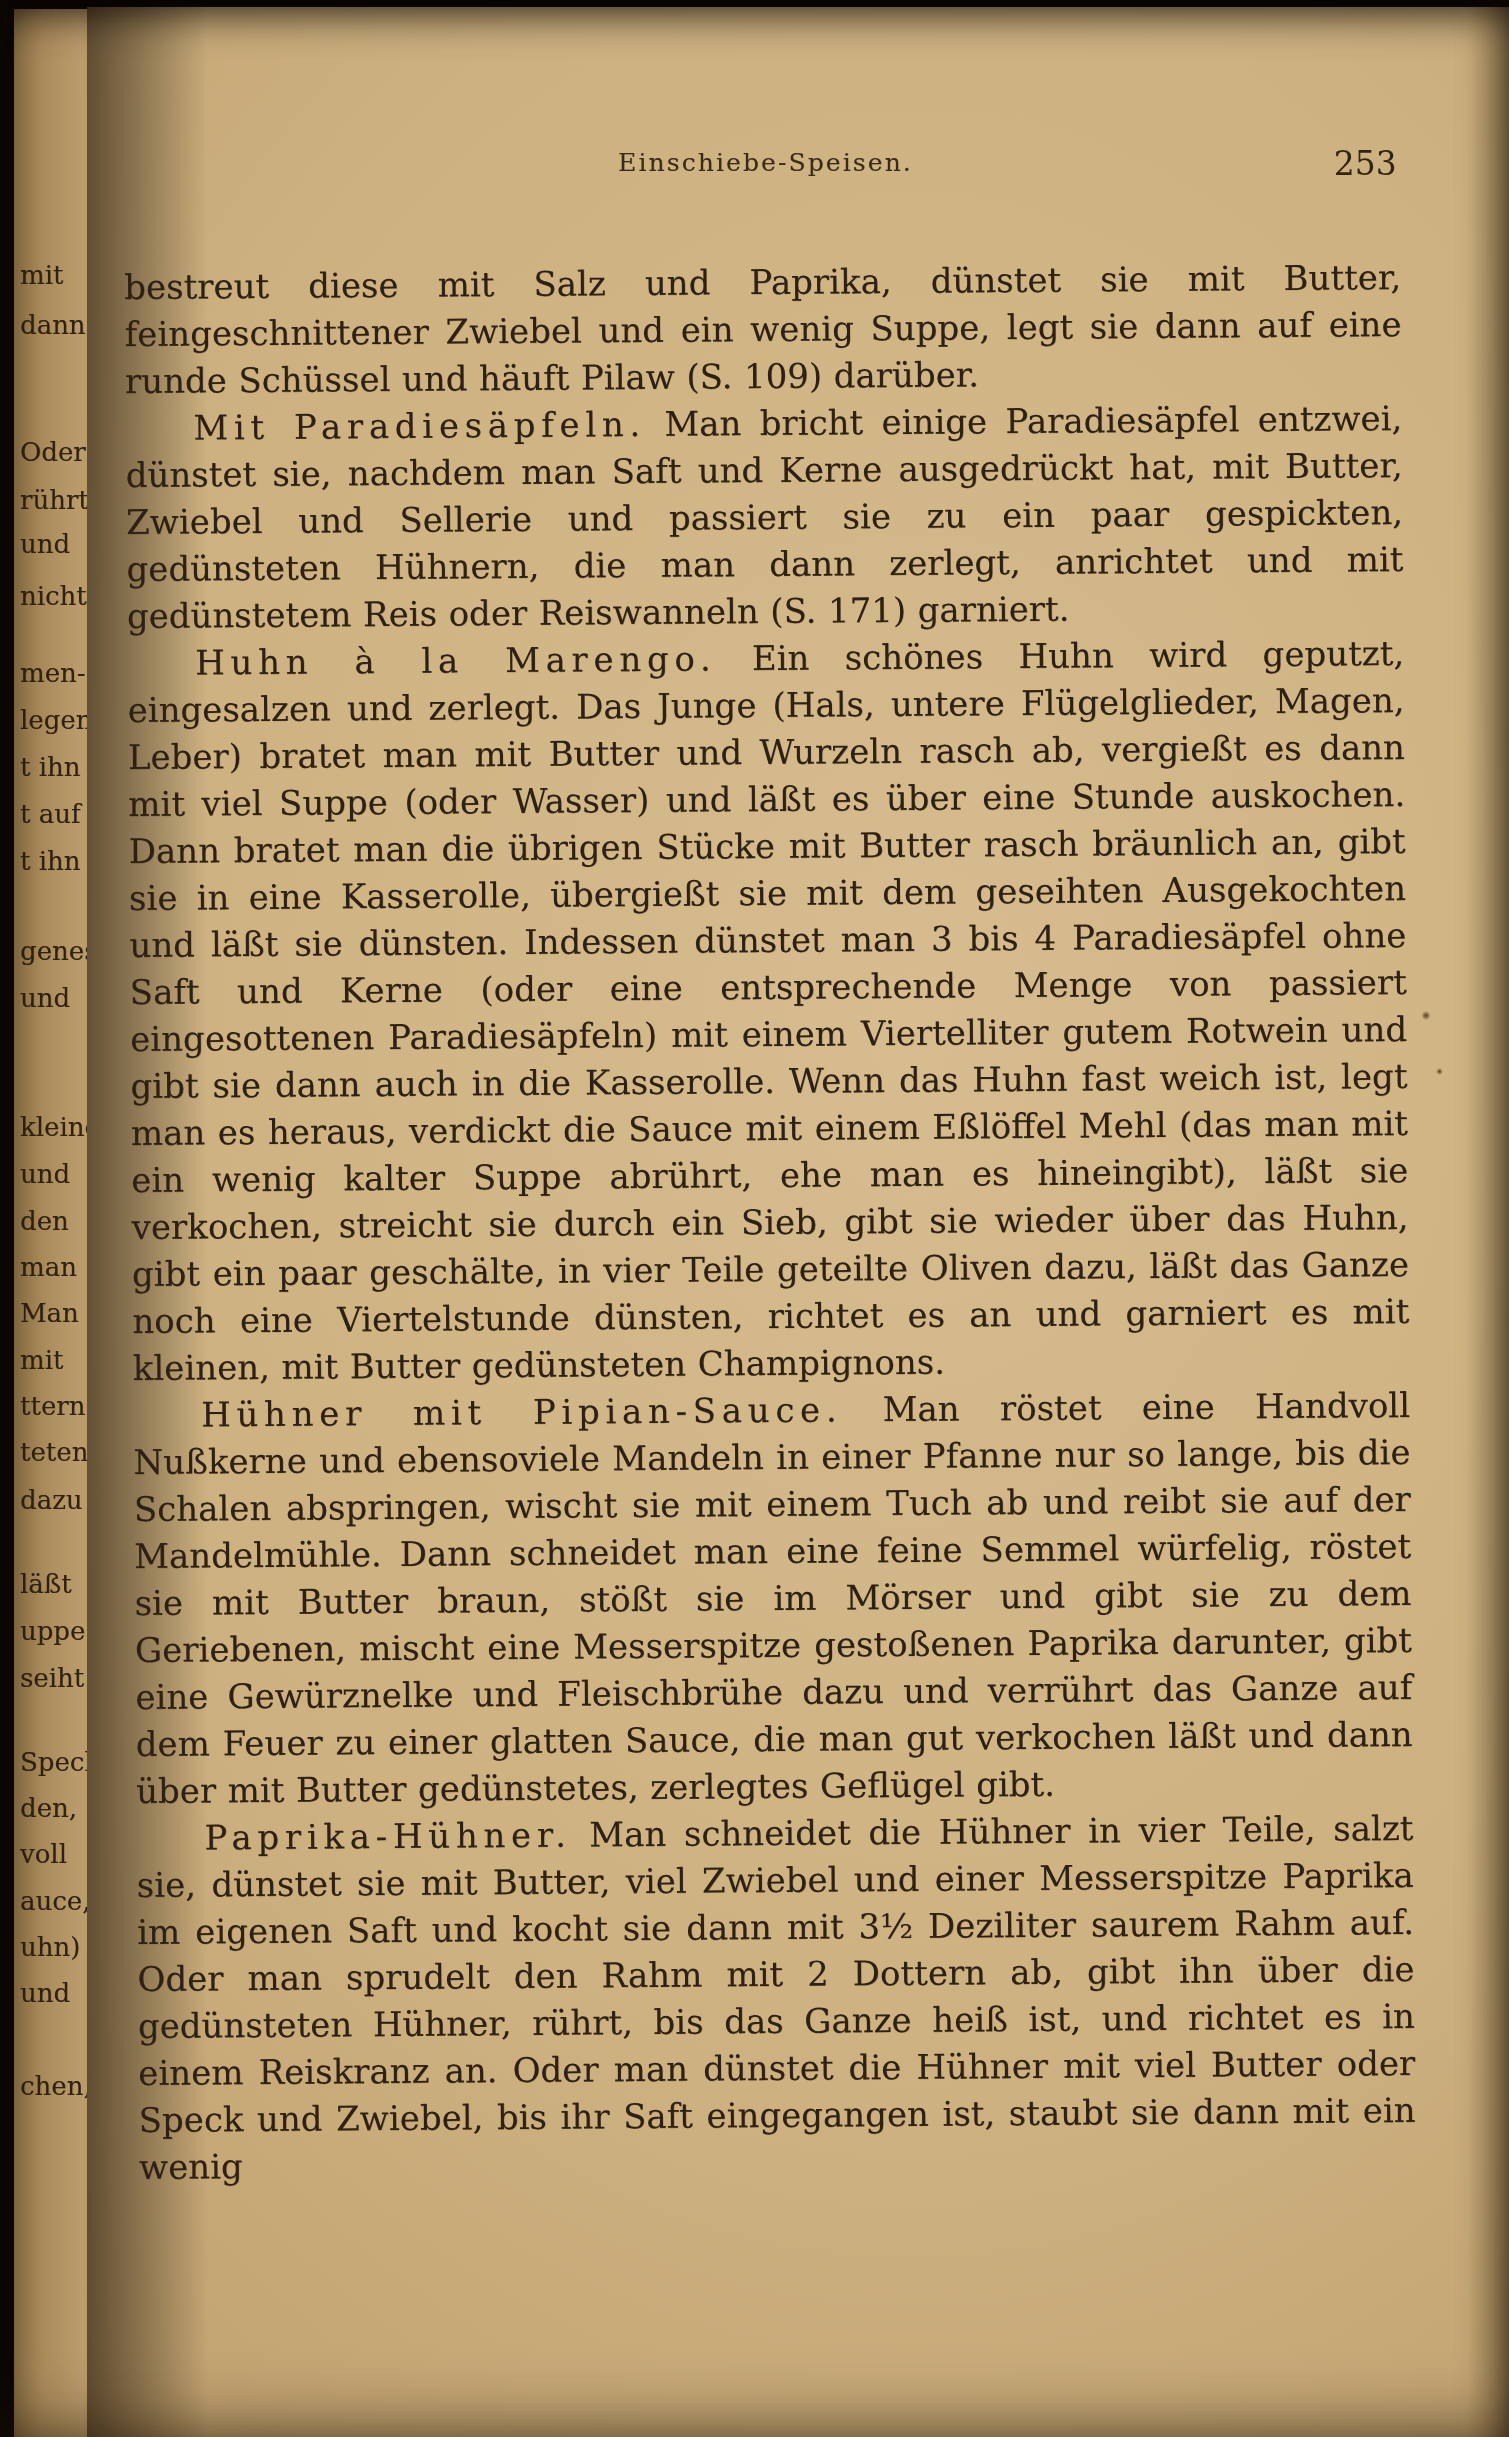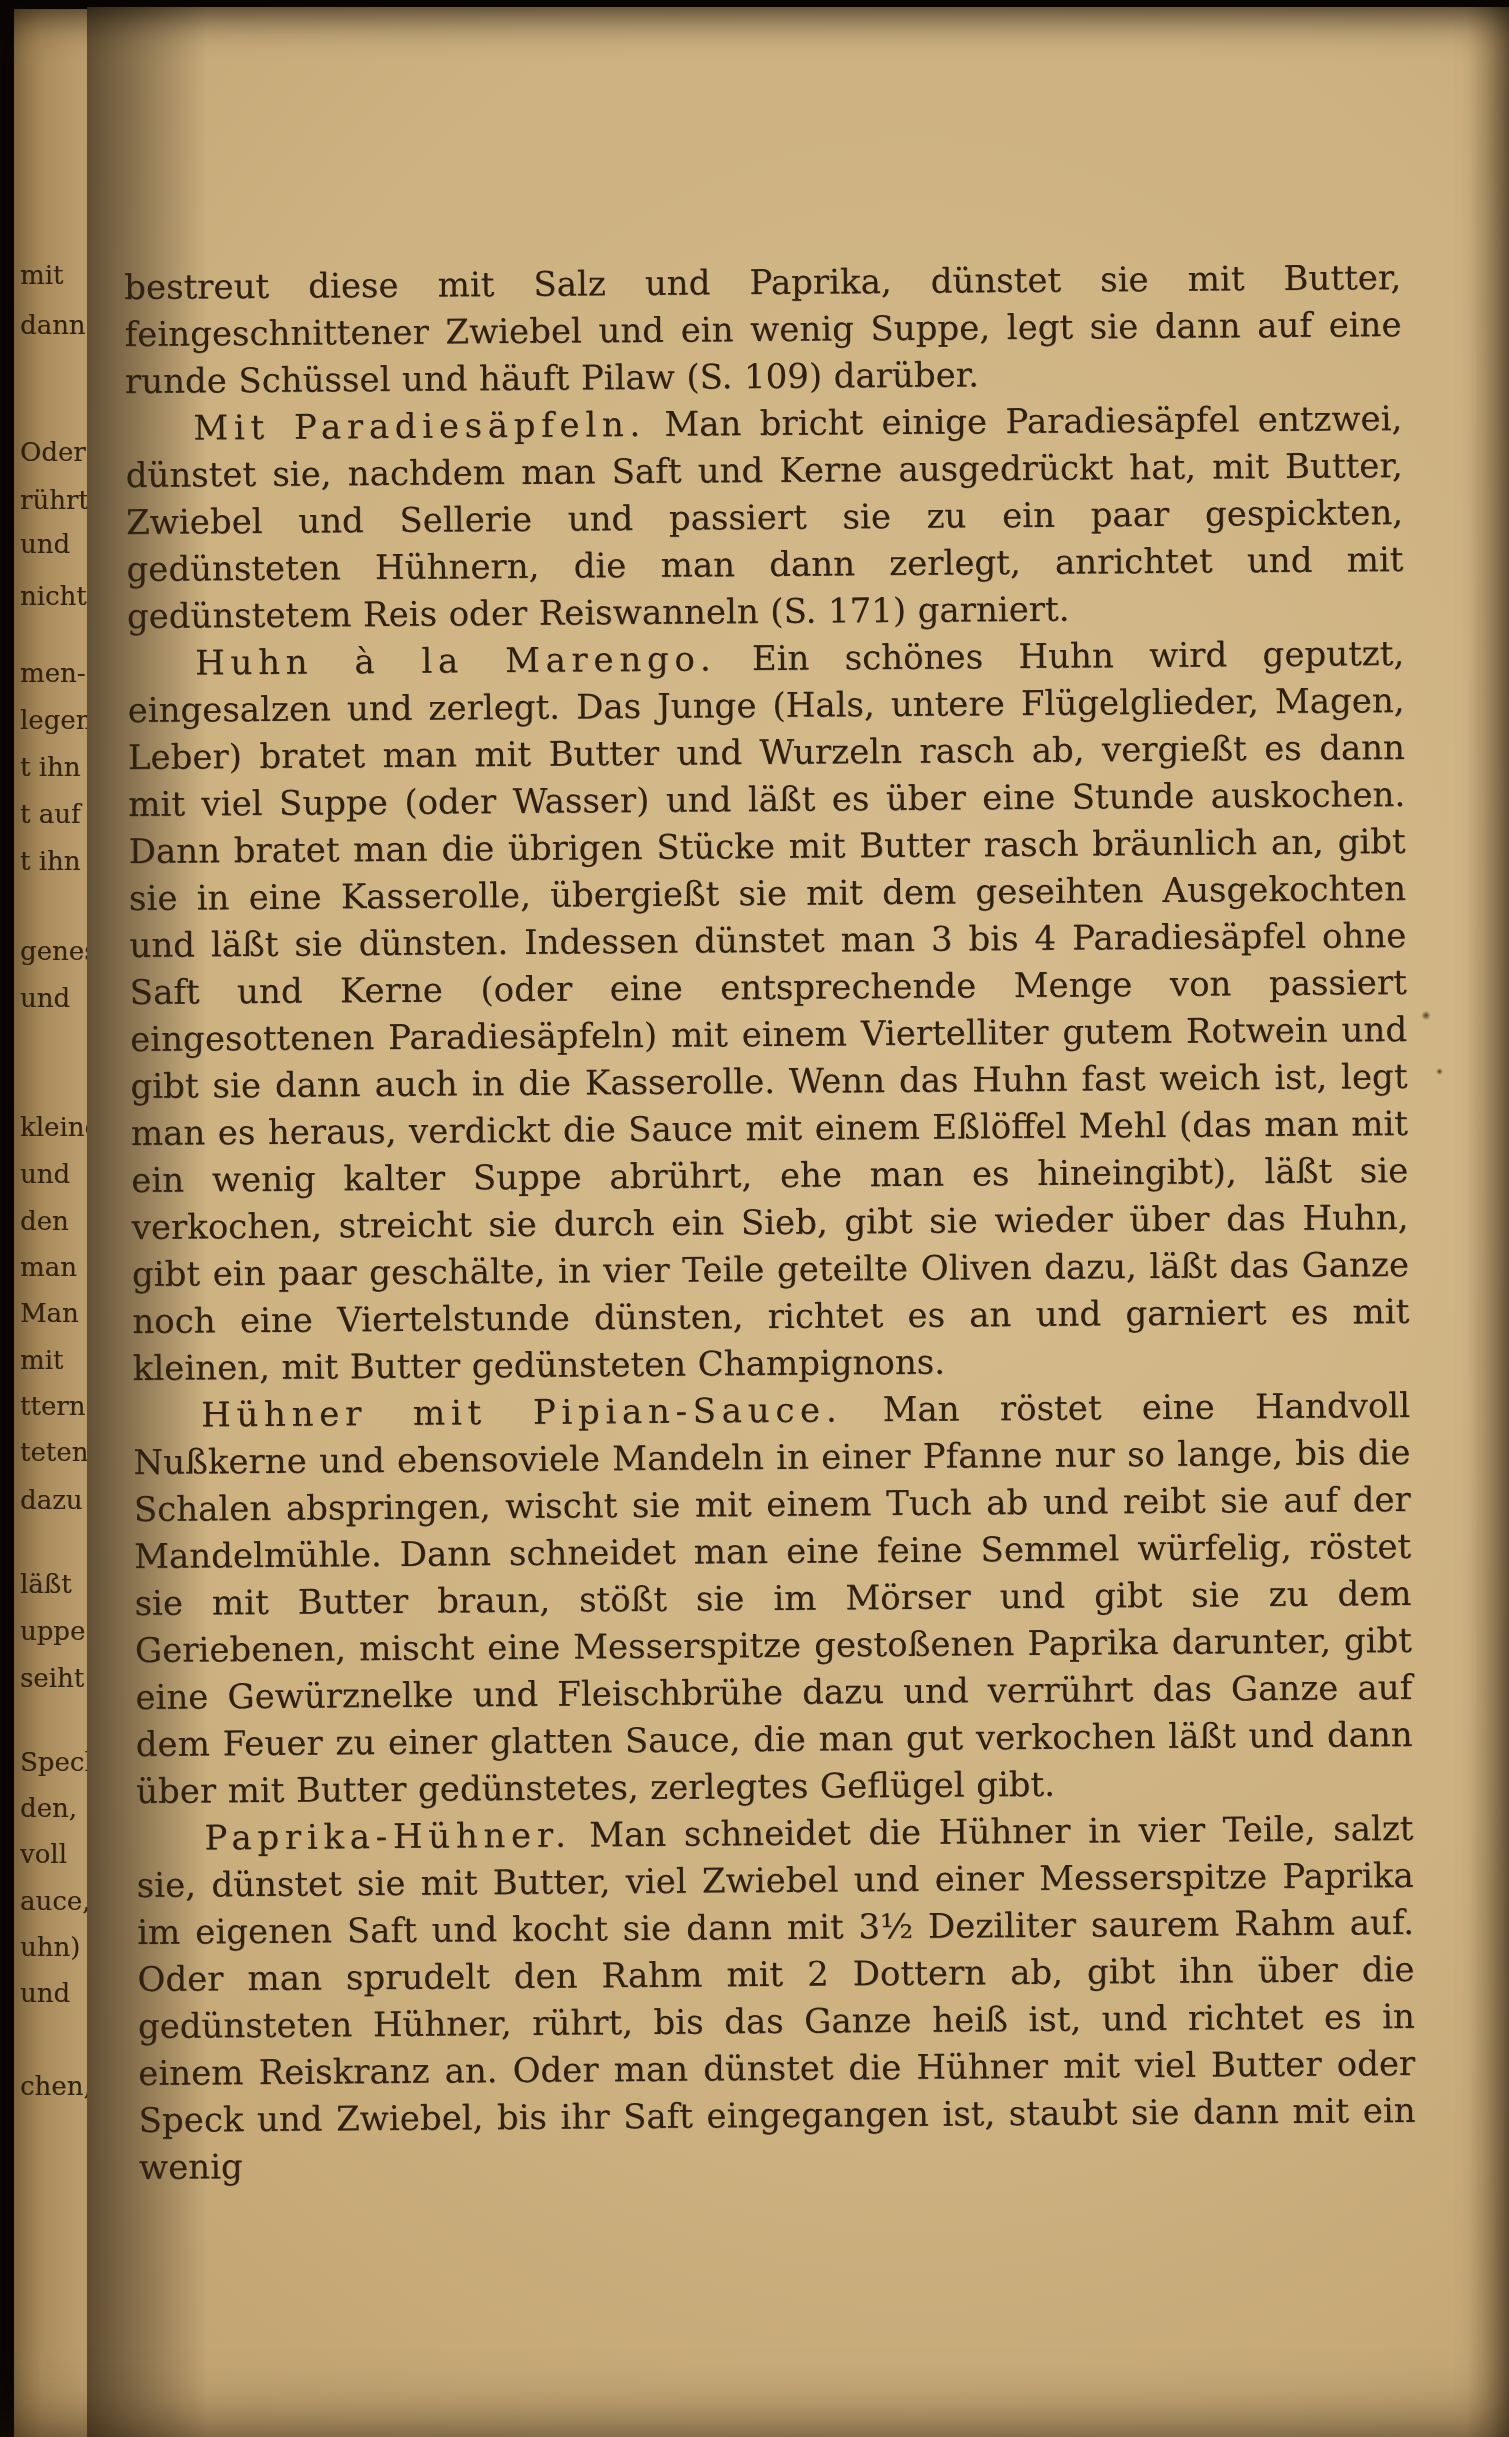--- a/index.html
+++ b/index.html
@@ -141,20 +141,24 @@
     <span class="frag">den,</span>
     <span class="frag">voll</span>
     <span class="frag">auce,</span>
     <span class="frag">uhn)</span>
     <span class="frag">und</span>
     <span class="frag">chen,</span>
   </div>
 
   <div class="page">
 
+    <div class="header">
+      <span class="header-title">Einschiebe-Speisen.</span>
+      <span class="page-number">253</span>
+    </div>
 
     <div class="body-text">
       <p class="para continuation"><span class="lead"></span> <span>bestreut diese mit Salz und Paprika, dünstet sie mit Butter, feingeschnittener Zwiebel und ein wenig Suppe, legt sie dann auf eine runde Schüssel und häuft Pilaw (S. 109) darüber.</span></p>
       <p class="para"><span class="lead">Mit Paradiesäpfeln.</span> <span>Man bricht einige Paradiesäpfel entzwei, dünstet sie, nachdem man Saft und Kerne ausgedrückt hat, mit Butter, Zwiebel und Sellerie und passiert sie zu ein paar gespickten, gedünsteten Hühnern, die man dann zerlegt, anrichtet und mit gedünstetem Reis oder Reiswanneln (S. 171) garniert.</span></p>
       <p class="para"><span class="lead">Huhn à la Marengo.</span> <span>Ein schönes Huhn wird geputzt, eingesalzen und zerlegt. Das Junge (Hals, untere Flügelglieder, Magen, Leber) bratet man mit Butter und Wurzeln rasch ab, vergießt es dann mit viel Suppe (oder Wasser) und läßt es über eine Stunde auskochen. Dann bratet man die übrigen Stücke mit Butter rasch bräunlich an, gibt sie in eine Kasserolle, übergießt sie mit dem geseihten Ausgekochten und läßt sie dünsten. Indessen dünstet man 3 bis 4 Paradiesäpfel ohne Saft und Kerne (oder eine entsprechende Menge von passiert eingesottenen Paradiesäpfeln) mit einem Viertelliter gutem Rotwein und gibt sie dann auch in die Kasserolle. Wenn das Huhn fast weich ist, legt man es heraus, verdickt die Sauce mit einem Eßlöffel Mehl (das man mit ein wenig kalter Suppe abrührt, ehe man es hineingibt), läßt sie verkochen, streicht sie durch ein Sieb, gibt sie wieder über das Huhn, gibt ein paar geschälte, in vier Teile geteilte Oliven dazu, läßt das Ganze noch eine Viertelstunde dünsten, richtet es an und garniert es mit kleinen, mit Butter gedünsteten Champignons.</span></p>
       <p class="para"><span class="lead">Hühner mit Pipian-Sauce.</span> <span>Man röstet eine Handvoll Nußkerne und ebensoviele Mandeln in einer Pfanne nur so lange, bis die Schalen abspringen, wischt sie mit einem Tuch ab und reibt sie auf der Mandelmühle. Dann schneidet man eine feine Semmel würfelig, röstet sie mit Butter braun, stößt sie im Mörser und gibt sie zu dem Geriebenen, mischt eine Messerspitze gestoßenen Paprika darunter, gibt eine Gewürznelke und Fleischbrühe dazu und verrührt das Ganze auf dem Feuer zu einer glatten Sauce, die man gut verkochen läßt und dann über mit Butter gedünstetes, zerlegtes Geflügel gibt.</span></p>
       <p class="para"><span class="lead">Paprika-Hühner.</span> <span>Man schneidet die Hühner in vier Teile, salzt sie, dünstet sie mit Butter, viel Zwiebel und einer Messerspitze Paprika im eigenen Saft und kocht sie dann mit 3½ Deziliter saurem Rahm auf. Oder man sprudelt den Rahm mit 2 Dottern ab, gibt ihn über die gedünsteten Hühner, rührt, bis das Ganze heiß ist, und richtet es in einem Reiskranz an. Oder man dünstet die Hühner mit viel Butter oder Speck und Zwiebel, bis ihr Saft eingegangen ist, staubt sie dann mit ein wenig</span></p>
     </div>
 
     <div class="speck speck-1"></div>

